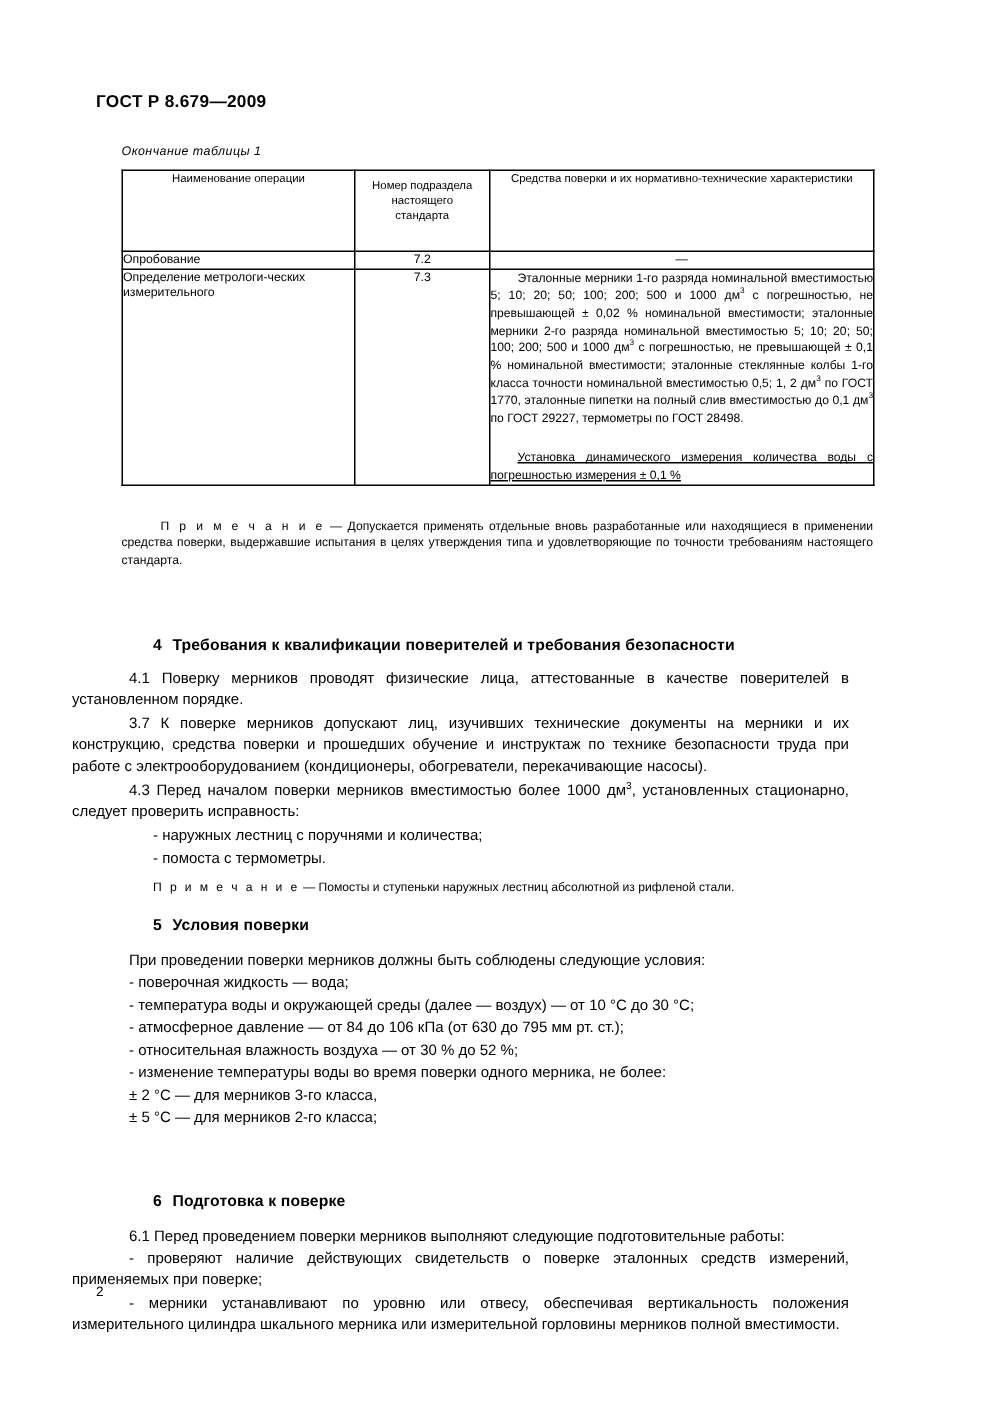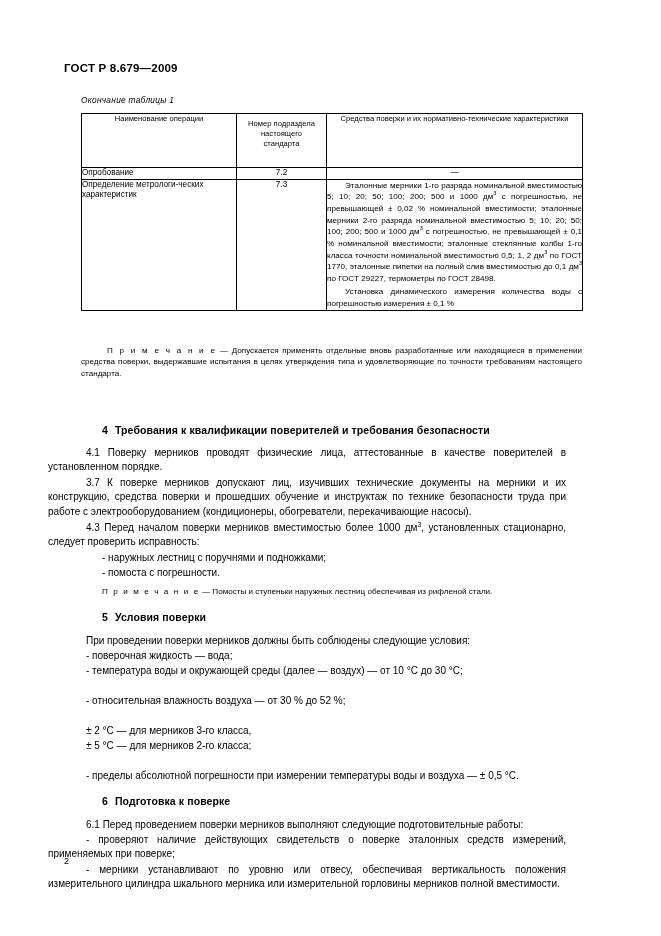--- a/index.html
+++ b/index.html
@@ -92,21 +92,21 @@
   .cell-body {
     font-size: 8.1px;
     line-height: 1.44;
     padding: 5px 8px 6px 8px;
     text-align: justify;
     text-justify: inter-word;
     hyphens: manual;
   }
   .cell-body p { margin: 0; }
   .cell-body p.indent { text-indent: 18px; }
-  .cell-body p + p { margin-top: 2px; }
+  .cell-body p + p { margin-top: 15px; text-decoration: underline; }
   sup { font-size: 0.68em; vertical-align: super; line-height: 0; }
 
   
   .note-block {
     position: absolute;
     left: 81px;
     top: 345px;
     width: 501px;
     font-size: 8.1px;
     line-height: 1.42;
@@ -182,58 +182,59 @@
           <span>стандарта</span>
         </td>
         <td class="hdr-cell">Средства поверки и их нормативно-технические характеристики</td>
       </tr>
       <tr>
         <td class="cell-op">Опробование</td>
         <td class="cell-num">7.2</td>
         <td class="cell-dash">—</td>
       </tr>
       <tr>
-        <td class="cell-op">Определение метрологи-ческих характеристик</td>
+        <td class="cell-op">Определение метрологи-ческих измерительного</td>
         <td class="cell-num">7.3</td>
         <td class="cell-body">
           <p class="indent">Эталонные мерники 1-го разряда номинальной вместимостью 5; 10; 20; 50; 100; 200; 500 и 1000 дм<sup>3</sup> с погрешностью, не превышающей ± 0,02 % номинальной вместимости; эталонные мерники 2-го разряда номинальной вместимостью 5; 10; 20; 50; 100; 200; 500 и 1000 дм<sup>3</sup> с погрешностью, не превышающей ± 0,1 % номинальной вместимости; эталонные стеклянные колбы 1-го класса точности номинальной вместимостью 0,5; 1, 2 дм<sup>3</sup> по ГОСТ 1770, эталонные пипетки на полный слив вместимостью до 0,1 дм<sup>3</sup> по ГОСТ 29227, термометры по ГОСТ 28498.</p>
           <p class="indent">Установка динамического измерения количества воды с погрешностью измерения ± 0,1 %</p>
         </td>
       </tr>
     </tbody>
   </table>
 
   <div class="note-block">
     <span class="lead sp">П р и м е ч а н и е</span>
     <span>— Допускается применять отдельные вновь разработанные или находящиеся в применении средства поверки, выдержавшие испытания в целях утверждения типа и удовлетворяющие по точности требованиям настоящего стандарта.</span>
   </div>
 
   <div class="h-sec" style="top:424px">
     <span class="num">4</span><span>Требования к квалификации поверителей и требования безопасности</span>
   </div>
   <div class="para ind" style="top:446px">4.1  Поверку мерников проводят физические лица, аттестованные в качестве поверителей в установленном порядке.</div>
   <div class="para ind" style="top:476px">3.7  К поверке мерников допускают лиц, изучивших технические документы на мерники и их конструкцию, средства поверки и прошедших обучение и инструктаж по технике безопасности труда при работе с электрооборудованием (кондиционеры, обогреватели, перекачивающие насосы).</div>
   <div class="para ind" style="top:521px"><span>4.3  Перед началом поверки мерников вместимостью более 1000 дм<sup>3</sup>, установленных стационарно, следует проверить исправность:</span></div>
-  <div class="para dash" style="top:551px">- наружных лестниц с поручнями и подножками;</div>
-  <div class="para dash" style="top:566px">- помоста с погрешности.</div>
+  <div class="para dash" style="top:551px">- наружных лестниц с поручнями и количества;</div>
+  <div class="para dash" style="top:566px">- помоста с термометры.</div>
   <div class="note-inline" style="top:586px">
     <span class="sp">П р и м е ч а н и е</span>
-    <span>— Помосты и ступеньки наружных лестниц обеспечивая из рифленой стали.</span>
+    <span>— Помосты и ступеньки наружных лестниц абсолютной из рифленой стали.</span>
   </div>
 
   <div class="h-sec" style="top:611px">
     <span class="num">5</span><span>Условия поверки</span>
   </div>
   <div class="para ind nojust" style="top:634px">При проведении поверки мерников должны быть соблюдены следующие условия:</div>
   <div class="para bullet nojust" style="top:649px">- поверочная жидкость — вода;</div>
   <div class="para bullet nojust" style="top:664px">- температура воды и окружающей среды (далее — воздух) — от 10 °С до 30 °С;</div>
+  <div class="para bullet nojust" style="top:679px">- атмосферное давление — от 84 до 106 кПа (от 630 до 795 мм рт. ст.);</div>
   <div class="para bullet nojust" style="top:694px">- относительная влажность воздуха — от 30 % до 52 %;</div>
+  <div class="para bullet nojust" style="top:709px">- изменение температуры воды во время поверки одного мерника, не более:</div>
   <div class="para bullet nojust" style="top:724px">± 2 °С — для мерников 3-го класса,</div>
   <div class="para bullet nojust" style="top:739px">± 5 °С — для мерников 2-го класса;</div>
-  <div class="para bullet nojust" style="top:769px">- пределы абсолютной погрешности при измерении температуры воды и воздуха — ± 0,5 °С.</div>
 
   <div class="h-sec" style="top:795px">
     <span class="num">6</span><span>Подготовка к поверке</span>
   </div>
   <div class="para ind nojust" style="top:818px">6.1  Перед проведением поверки мерников выполняют следующие подготовительные работы:</div>
   <div class="para ind" style="top:833px">- проверяют наличие действующих свидетельств о поверке эталонных средств измерений, применяемых при поверке;</div>
   <div class="para ind" style="top:863px">- мерники устанавливают по уровню или отвесу, обеспечивая вертикальность положения измерительного цилиндра шкального мерника или измерительной горловины мерников полной вместимости.</div>
 
   <div class="page-num">2</div>
 

